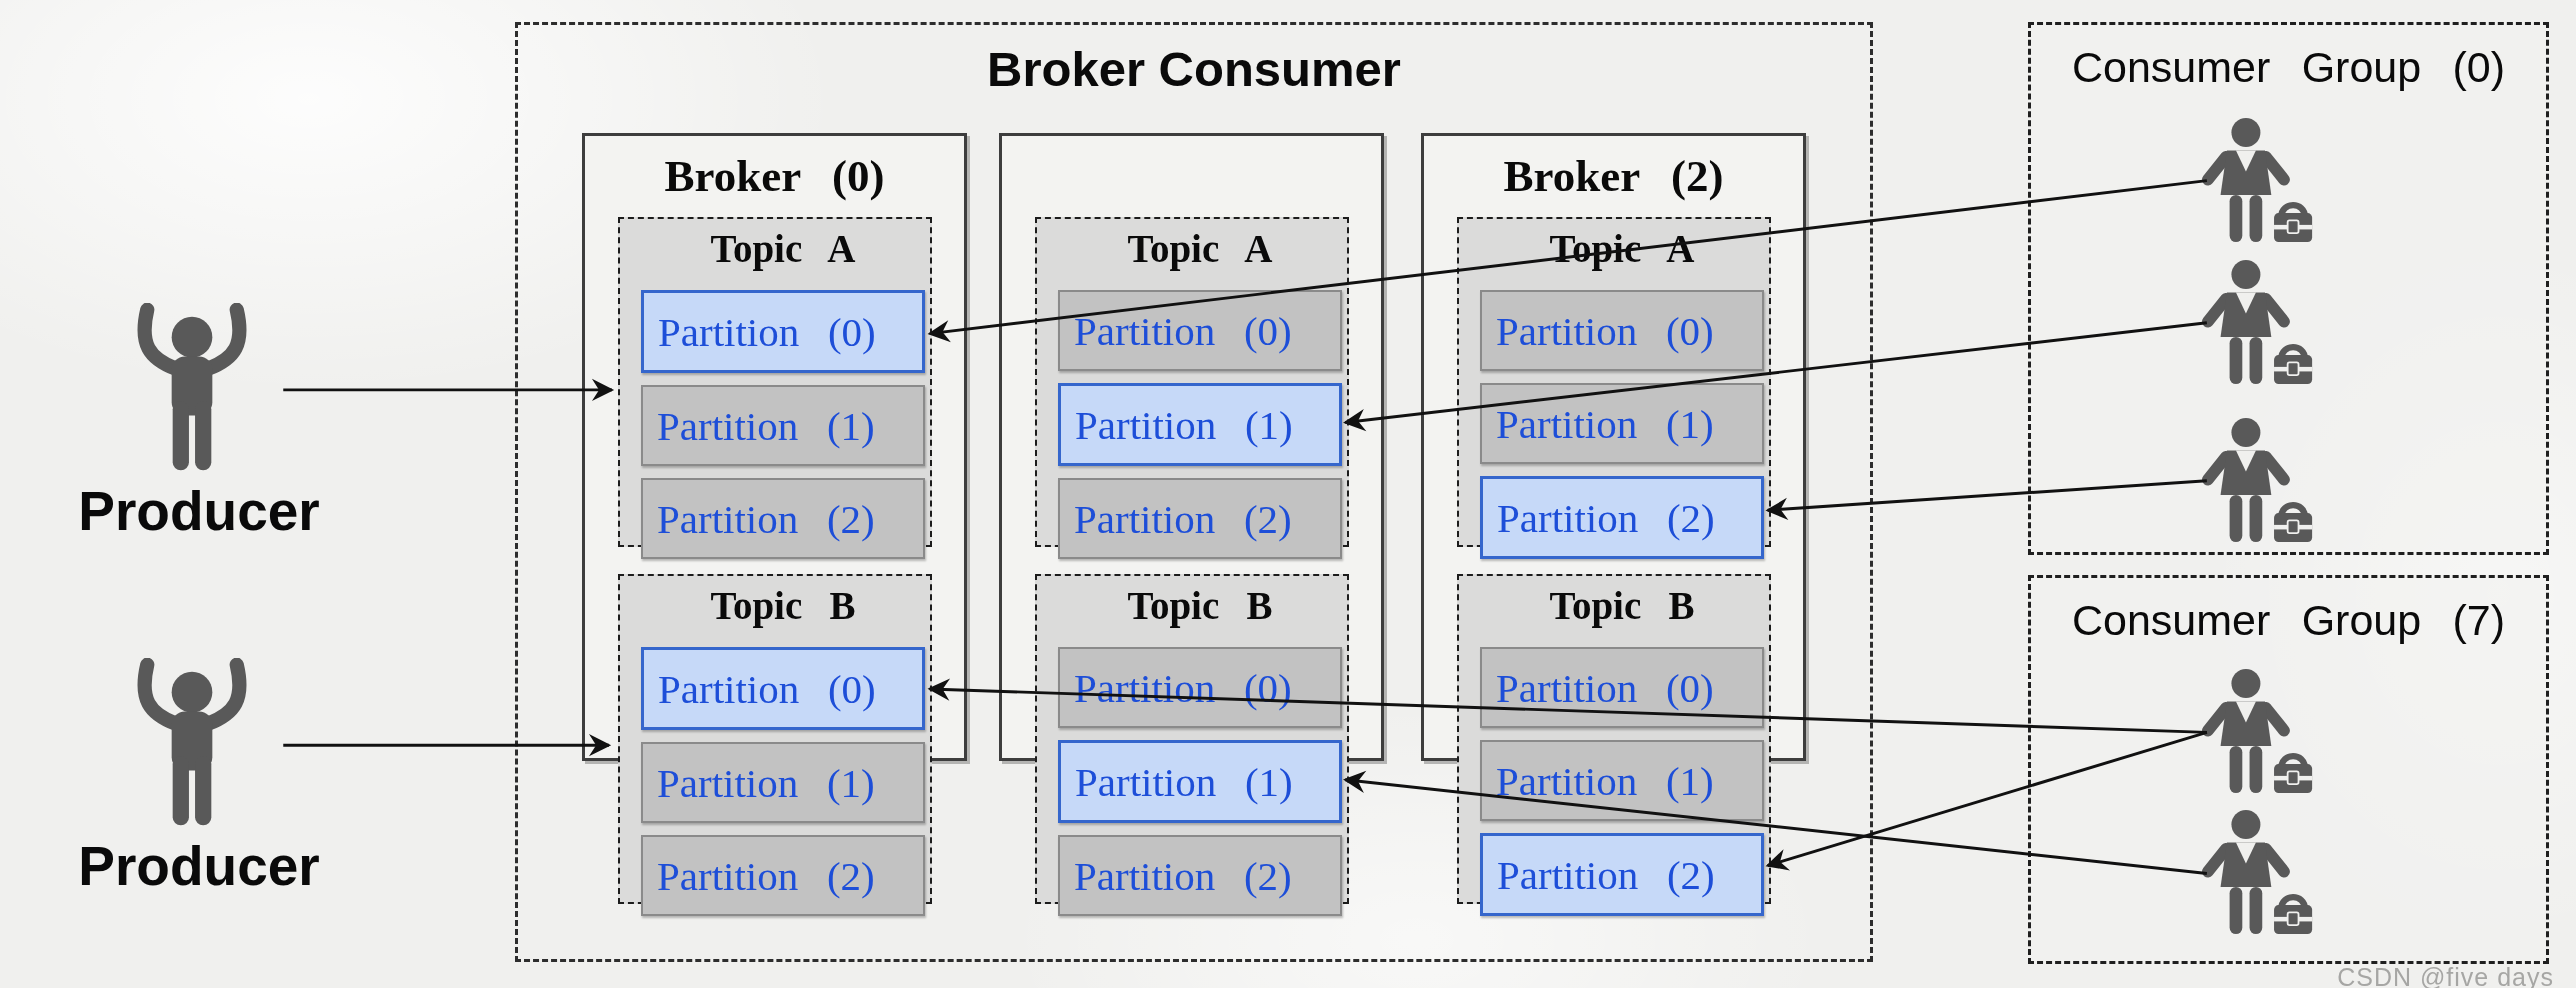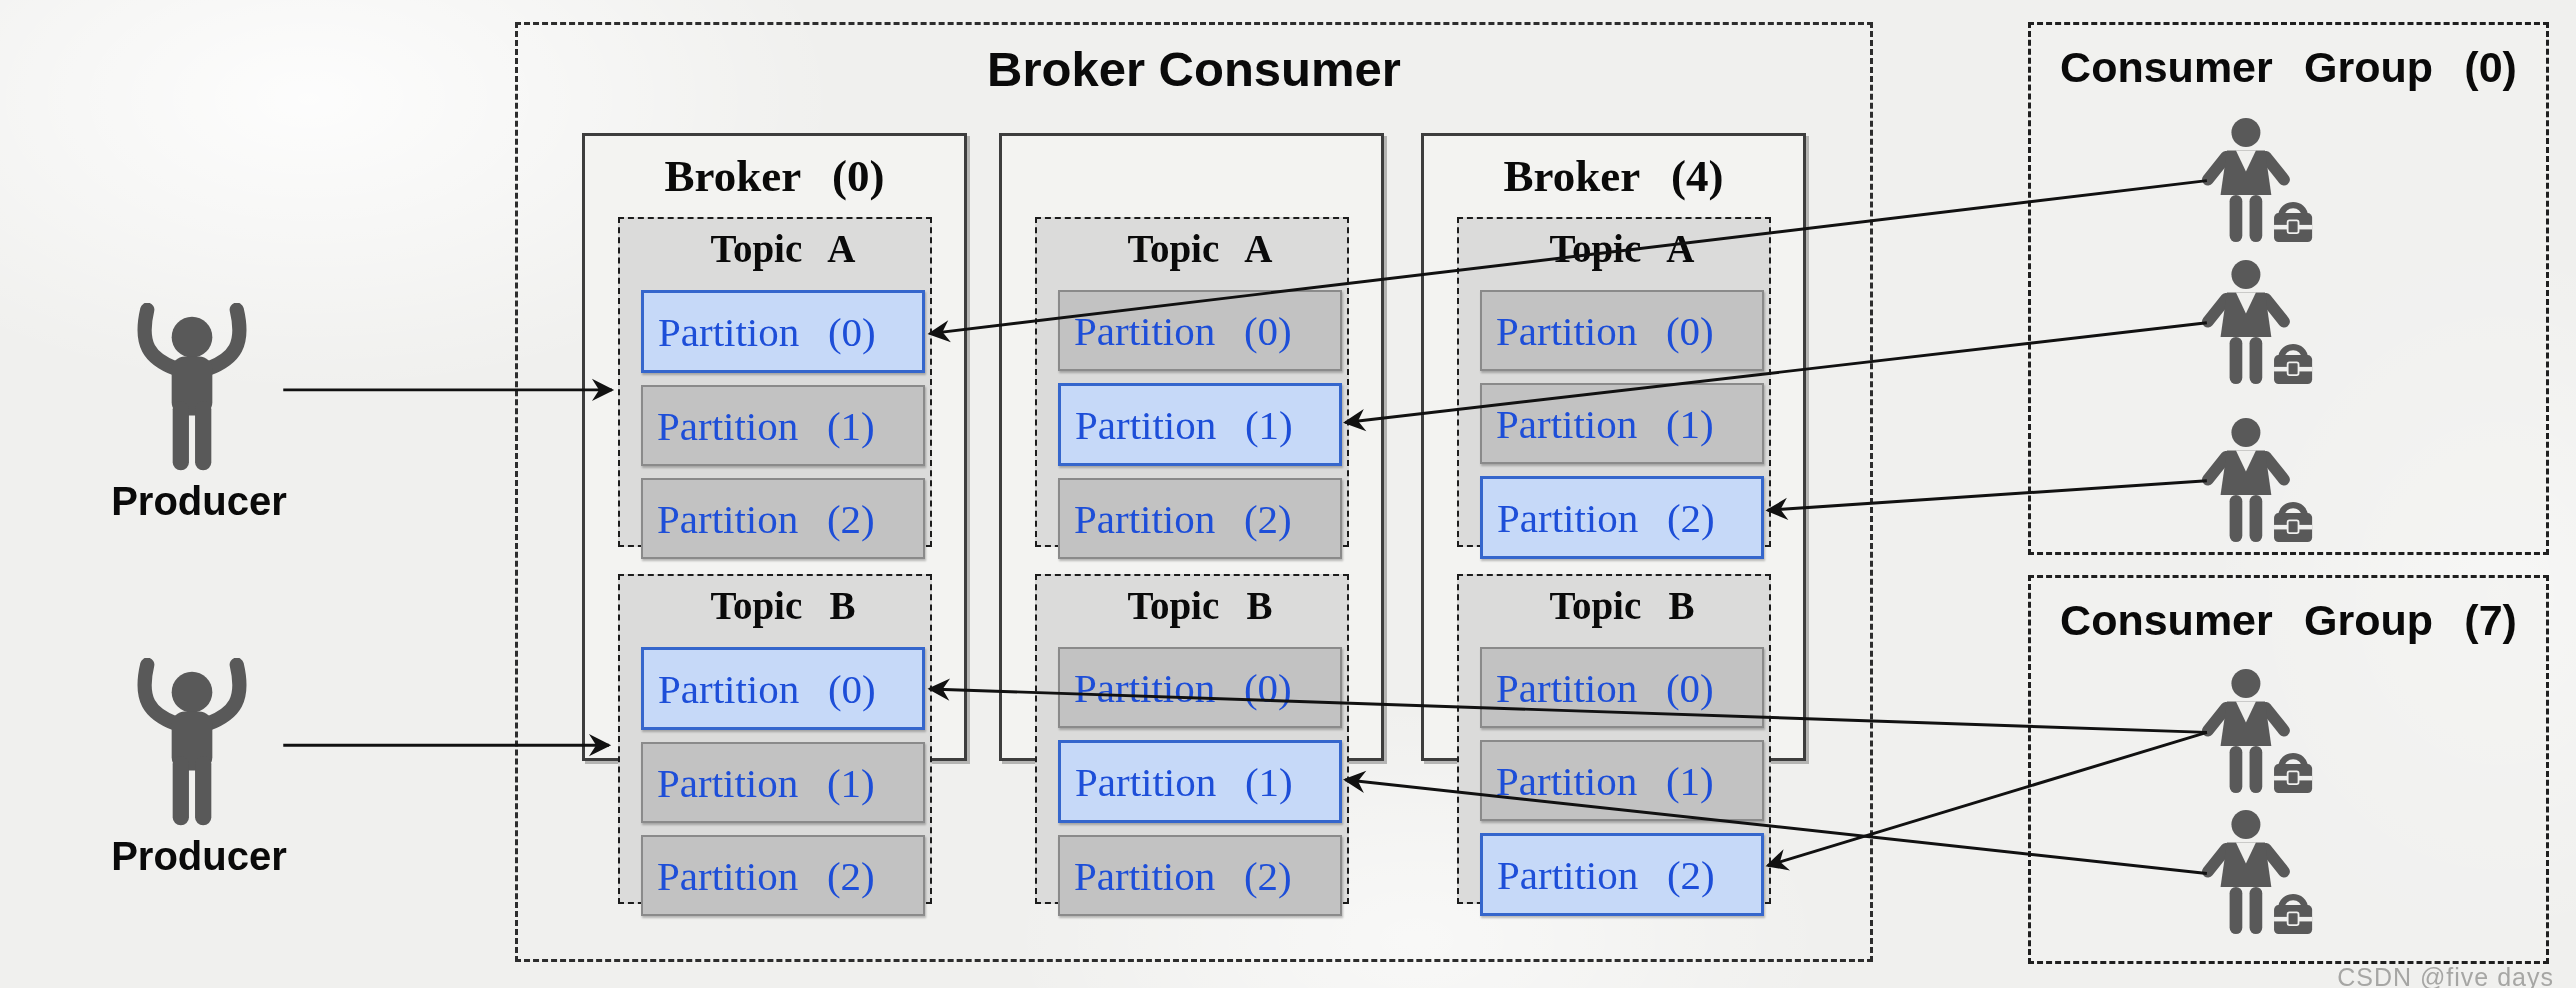--- a/index.html
+++ b/index.html
@@ -8,21 +8,21 @@
     position:relative;width:2576px;height:989px;overflow:hidden;
     background:
       radial-gradient(ellipse 888px 493px at 12% 10%, rgba(255,255,255,.85), rgba(255,255,255,0) 60%),
       radial-gradient(ellipse 691px 395px at 55% 95%, rgba(255,255,255,.55), rgba(255,255,255,0) 60%),
       radial-gradient(ellipse 493px 592px at 97% 60%, rgba(255,255,255,.45), rgba(255,255,255,0) 60%),
       #f0f0ee;
   }
   .abs{position:absolute;box-sizing:border-box;}
   
   .producer-icon{width:122px;height:174px;}
-  .producer-label{width:286px;text-align:center;font-size:40px;font-weight:bold;color:#0a0a0a;}
+  .producer-label{width:286px;text-align:center;font-size:55px;font-weight:bold;color:#0a0a0a;}
   
   #cluster{left:515px;top:22px;width:1358px;height:940px;border:3px dashed #2d2d2d;}
   #cluster-title{left:0;right:0;top:16px;text-align:center;font-size:49px;font-weight:bold;color:#0a0a0a;}
   .broker{top:108px;width:385px;height:628px;border:3px solid #3d3d3d;background:#f3f3f1;
           box-shadow:3px 3px 0 rgba(0,0,0,.25);font-family:Liberation Serif, serif;}
   .broker-title{left:0;right:0;top:14px;text-align:center;font-size:45px;font-weight:bold;color:#0a0a0a;word-spacing:.45em;}
   .topic{left:33px;width:314px;height:330px;border:2px dashed #1c1c1c;background:#dbdbda;
          display:flex;flex-direction:column;padding:0 5px 4px 21px;}
   .topic.topic-a{top:81px;}
   .topic.topic-b{top:438px;}
@@ -30,21 +30,21 @@
                font-size:39px;font-weight:bold;color:#0a0a0a;word-spacing:.45em;flex:0 0 auto;}
   .part{height:77px;margin-top:12px;flex:0 0 auto;display:flex;align-items:center;
         padding-left:14px;font-size:41px;color:#1d4ed8;word-spacing:.45em;
         background:#c2c2c2;border:2px solid #8a8a8a;box-shadow:1px 2px 2px rgba(0,0,0,.25);}
   .part:first-of-type{margin-top:6px;}
   .part.leader{background:#c6d9f8;border:3px solid #3566cc;}
   
   .cgroup{left:2028px;width:521px;border:3px dashed #1f1f1f;background:rgba(242,242,240,.6);}
   #cgroup-0{top:22px;height:533px;}
   #cgroup-1{top:575px;height:389px;}
-  .cgroup-title{left:0;right:0;top:18px;text-align:center;font-size:43px;font-weight:bold;color:#0a0a0a;word-spacing:.45em;}
+  .cgroup-title{left:0;right:0;top:18px;text-align:center;font-size:43px;font-weight:normal;color:#0a0a0a;word-spacing:.45em;}
   .consumer-icon{width:118px;height:136px;left:165px;}
   
   #arrows{left:0;top:0;width:2576px;height:989px;pointer-events:none;z-index:10;}
   #watermark{right:22px;top:963px;font-size:25px;color:#a6a6a4;letter-spacing:1px;}
 </style>
 </head>
 <body>
 
 <svg width="0" height="0" style="position:absolute">
   <defs>
@@ -112,21 +112,21 @@
       </div>
       <div class="abs topic topic-b">
         <div class="topic-title">Topic B</div>
         <div class="part">Partition (0)</div>
         <div class="part leader">Partition (1)</div>
         <div class="part">Partition (2)</div>
       </div>
     </div>
 
     <div class="abs broker" style="left:903px">
-      <div class="abs broker-title">Broker (4)</div>
+      <div class="abs broker-title">Broker (2)</div>
       <div class="abs topic topic-a">
         <div class="topic-title">Topic A</div>
         <div class="part">Partition (0)</div>
         <div class="part">Partition (1)</div>
         <div class="part leader">Partition (2)</div>
       </div>
       <div class="abs topic topic-b">
         <div class="topic-title">Topic B</div>
         <div class="part">Partition (0)</div>
         <div class="part">Partition (1)</div>

